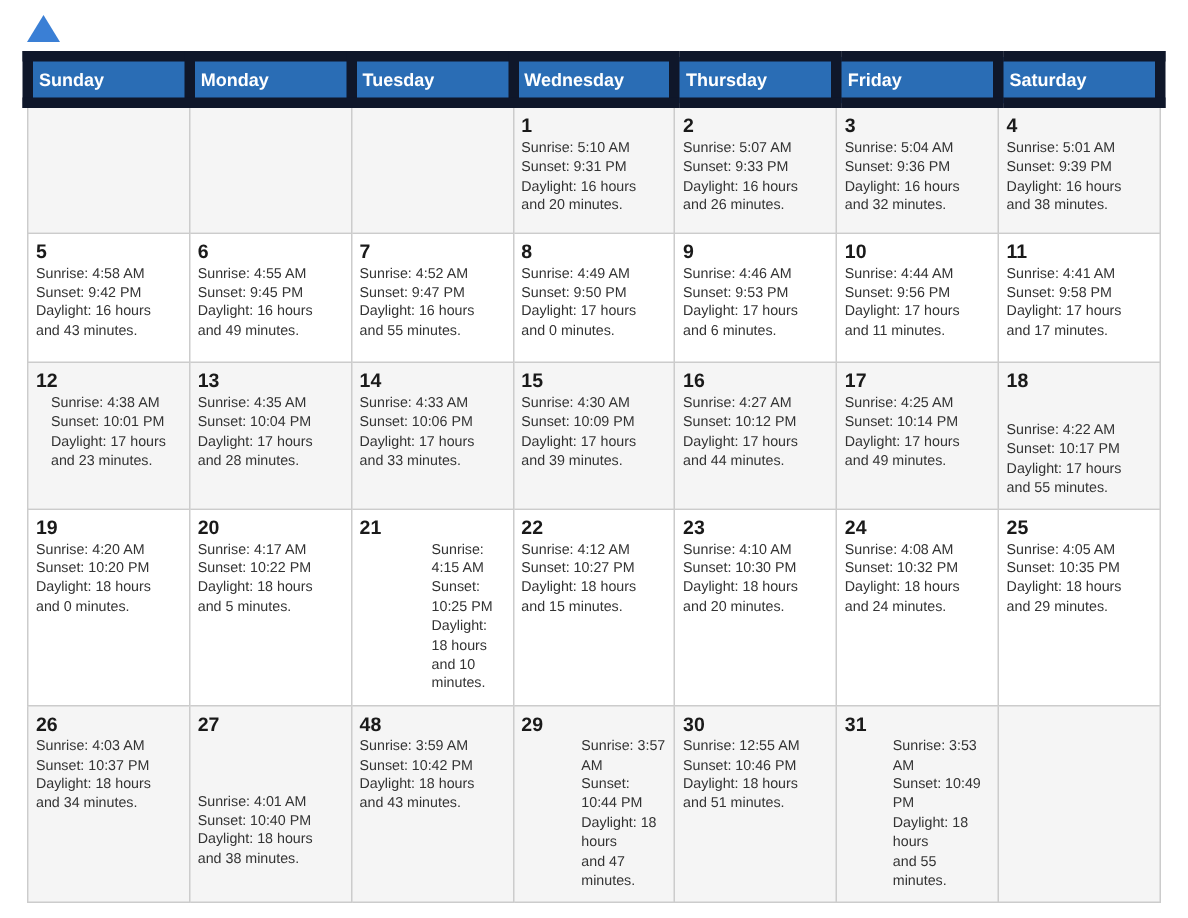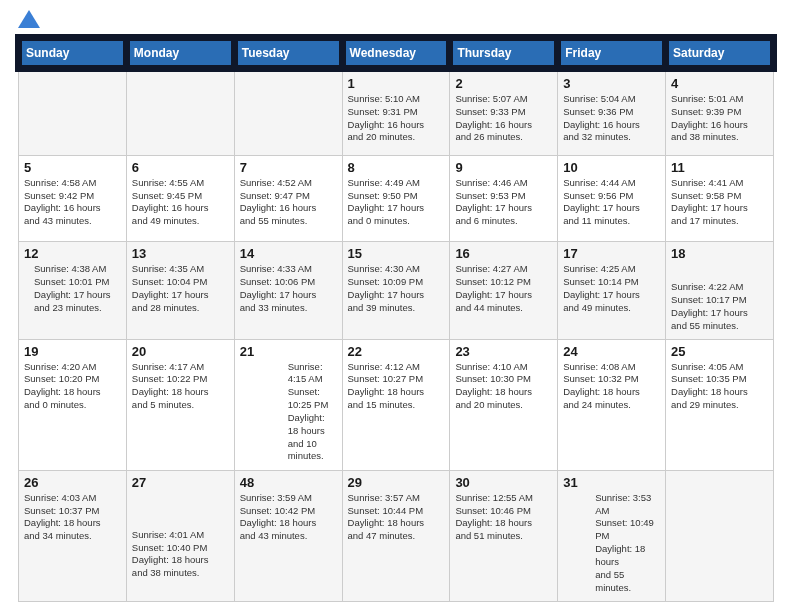--- a/index.html
+++ b/index.html
@@ -320,21 +320,21 @@
           </td>
           <td class="alt-row">
             <span class="day-number">48</span>
             <div class="day-info" style="white-space: pre-line;">Sunrise: 3:59 AM
 Sunset: 10:42 PM
 Daylight: 18 hours
 and 43 minutes.</div>
           </td>
           <td class="alt-row">
             <span class="day-number">29</span>
-            <div class="day-info" style="white-space: pre-line;">Sunrise: 3:57 AM
+            <div class="day-info" style="white-space: pre-line; margin-left: 40px;">Sunrise: 3:57 AM
 Sunset: 10:44 PM
 Daylight: 18 hours
 and 47 minutes.</div>
           </td>
           <td class="alt-row">
             <span class="day-number">30</span>
             <div class="day-info" style="white-space: pre-line;">Sunrise: 12:55 AM
 Sunset: 10:46 PM
 Daylight: 18 hours
 and 51 minutes.</div>

